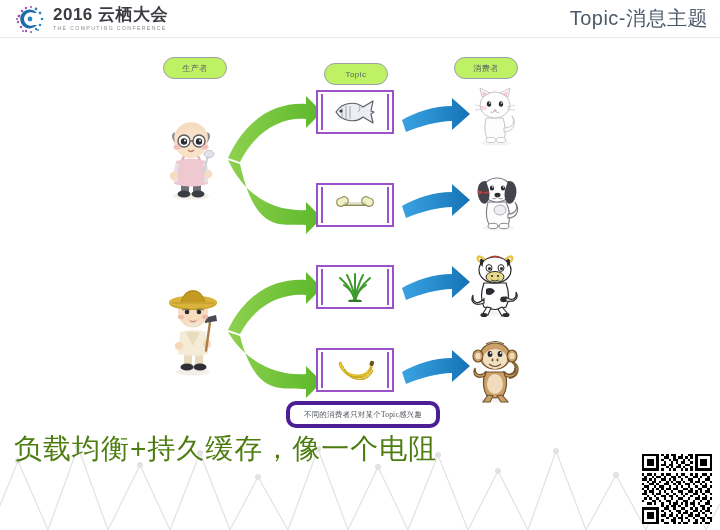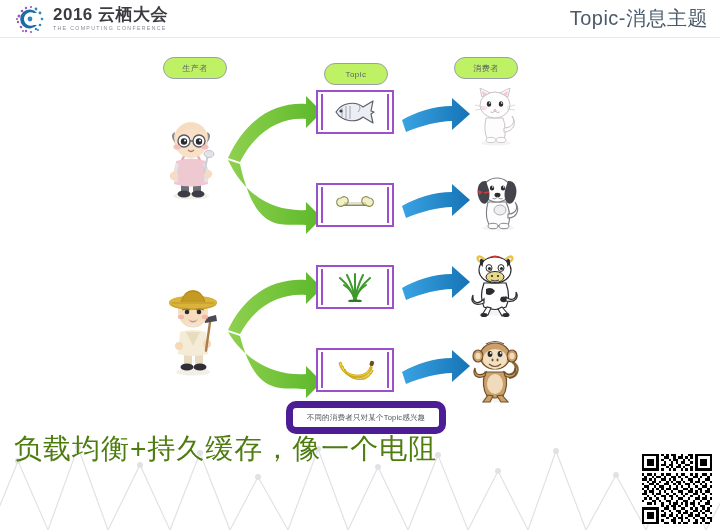--- a/index.html
+++ b/index.html
@@ -47,23 +47,23 @@
   .cons-1{left:470px;top:88px;}
   .cons-2{left:470px;top:172px;}
   .cons-3{left:464px;top:253px;}
   .cons-4{left:466px;top:338px;}
 
   
   .arrow-layer{position:absolute;inset:0;pointer-events:none;}
 
   
   .caption{position:absolute;left:286px;top:401px;width:146px;height:19px;
-           border:7px solid #4c1d95;border-radius:10px;background:#fff;
+           border:4px solid #4c1d95;border-radius:10px;background:#fff;
            display:flex;align-items:center;justify-content:center;
-           font-size:7.5px;color:#4e545c;letter-spacing:.2px;white-space:nowrap;}
+           font-size:7.5px;color:#4e545c;letter-spacing:.2px;white-space:nowrap;font-family:Liberation Serif, serif;}
 
   
   .bottom-band{position:absolute;left:0;top:425px;width:720px;height:105px;overflow:hidden;}
   .bottom-text{position:absolute;left:14px;top:430px;font-size:28px;color:#4d7c0f;
                letter-spacing:1px;white-space:nowrap;z-index:5;}
   .qr{position:absolute;right:8px;bottom:6px;width:70px;height:70px;z-index:6;background:#fff;}
 </style>
 </head>
 <body>
 

